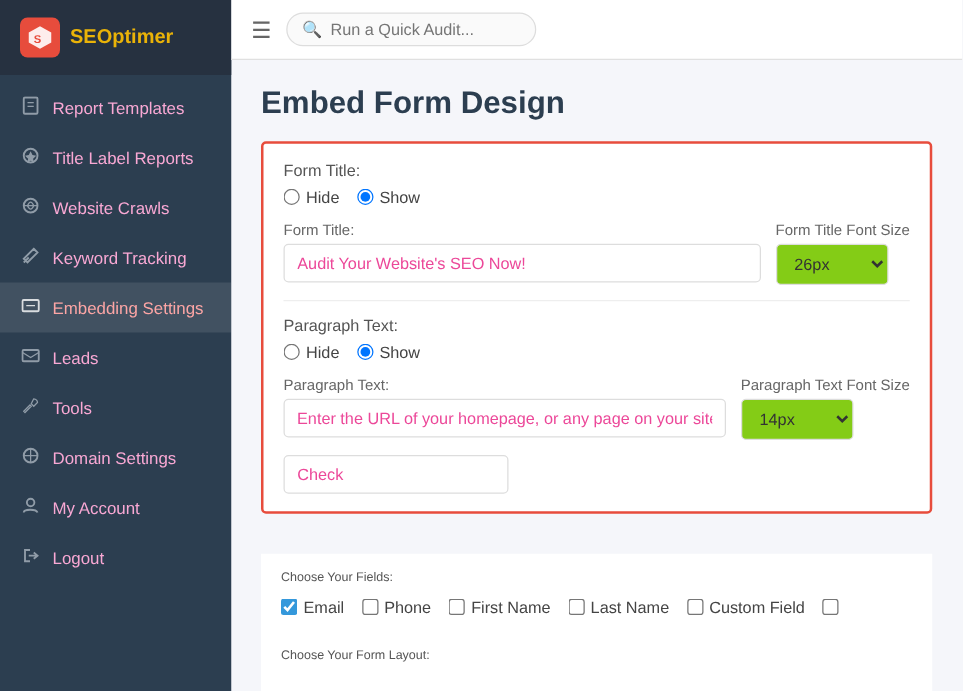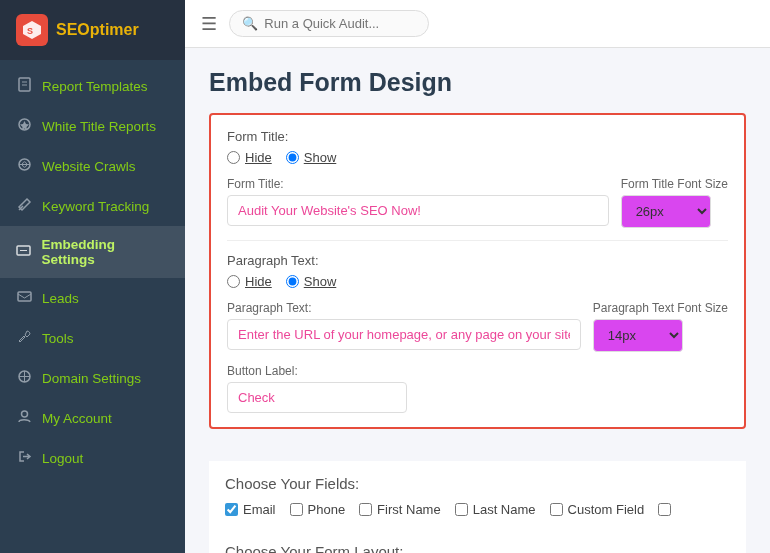--- a/index.html
+++ b/index.html
@@ -41,31 +41,30 @@
       font-size: 16px;
     }
     .sidebar-nav {
       flex: 1;
       padding-top: 6px;
     }
     .nav-item {
       display: flex;
       align-items: center;
       padding: 11px 16px;
-      color: #84cc16;
+      color: #f9a8d4;
       font-size: 13.5px;
       cursor: pointer;
       gap: 10px;
       text-decoration: none;
     }
     .nav-item.active {
       background: rgba(255,255,255,0.1);
-      color: #bef264;
-      font-weight: 700;
-      justify-content: flex-end;
+      color: #fca5a5;
+      font-weight: 400;
     }
     .nav-icon {
       width: 16px;
       text-align: center;
       font-size: 14px;
       opacity: 0.8;
     }
 
     
     .main {
@@ -141,21 +140,20 @@
       gap: 14px;
       margin-bottom: 12px;
     }
     .radio-label {
       display: flex;
       align-items: center;
       gap: 5px;
       font-size: 13px;
       color: #444;
       cursor: pointer;
-      text-decoration: underline;
     }
     .radio-label input[type="radio"] { cursor: pointer; }
 
     .form-row {
       display: flex;
       gap: 12px;
       margin-bottom: 12px;
     }
     .form-group {
       display: flex;
@@ -176,39 +174,39 @@
       outline: none;
       width: 100%;
     }
     .form-group select {
       border: 1px solid #ddd;
       border-radius: 4px;
       padding: 7px 26px 7px 10px;
       font-size: 13px;
       color: #333;
       outline: none;
-      background: #d946ef;
+      background: #84cc16;
       cursor: pointer;
       width: 90px;
       appearance: auto;
     }
 
     .divider-line {
       height: 1px;
       background: #eee;
       margin: 8px 0 12px 0;
     }
 
     
     .fields-section {
       background: white;
       padding: 14px 16px;
     }
     .fields-label {
-      font-size: 15px;
+      font-size: 10px;
       color: #555;
       margin-bottom: 10px;
       font-weight: 500;
     }
     .checkbox-group {
       display: flex;
       align-items: center;
       gap: 14px;
       flex-wrap: wrap;
       margin-bottom: 26px;
@@ -249,21 +247,21 @@
       </span>
       <span>Report Templates</span>
     </div>
     <div class="nav-item">
       <span class="nav-icon">
         <svg width="15" height="15" viewBox="0 0 15 15" fill="none">
             <circle cx="7.5" cy="7.5" r="5.5" stroke="#aab4be" stroke-width="1.5"></circle>
             <path d="M7.5 4 L9 7 L12 7.5 L9.5 10 L10 13 L7.5 11.5 L5 13 L5.5 10 L3 7.5 L6 7 Z" fill="#aab4be"></path>
           </svg>
       </span>
-      <span>White Title Reports</span>
+      <span>Title Label Reports</span>
     </div>
     <div class="nav-item">
       <span class="nav-icon">
         <svg width="15" height="15" viewBox="0 0 15 15" fill="none">
             <circle cx="7.5" cy="7.5" r="5.5" stroke="#aab4be" stroke-width="1.5"></circle>
             <line x1="2" y1="7.5" x2="13" y2="7.5" stroke="#aab4be" stroke-width="1"></line>
             <path d="M5 7.5 Q7.5 2 10 7.5 Q7.5 13 5 7.5" stroke="#aab4be" stroke-width="1" fill="none"></path>
           </svg>
       </span>
       <span>Website Crawls</span>
@@ -394,21 +392,20 @@
         </div>
         <div class="form-group">
           <label>Paragraph Text Font Size</label>
           <select>
             <option>12px</option><option selected="">14px</option><option>16px</option><option>18px</option><option>20px</option>
           </select>
         </div>
       </div>
 
       <div class="form-group" style="max-width:200px;">
-        <label>Button Label:</label>
         <input type="text" value="Check" style="max-width: 180px;">
       </div>
     </div>
 
     <div class="fields-section">
       <div class="fields-label">Choose Your Fields:</div>
       <div class="checkbox-group">
         <label class="checkbox-label">
           <input type="checkbox" checked="" style="accent-color: rgb(52, 152, 219);">
           <span>Email</span>

